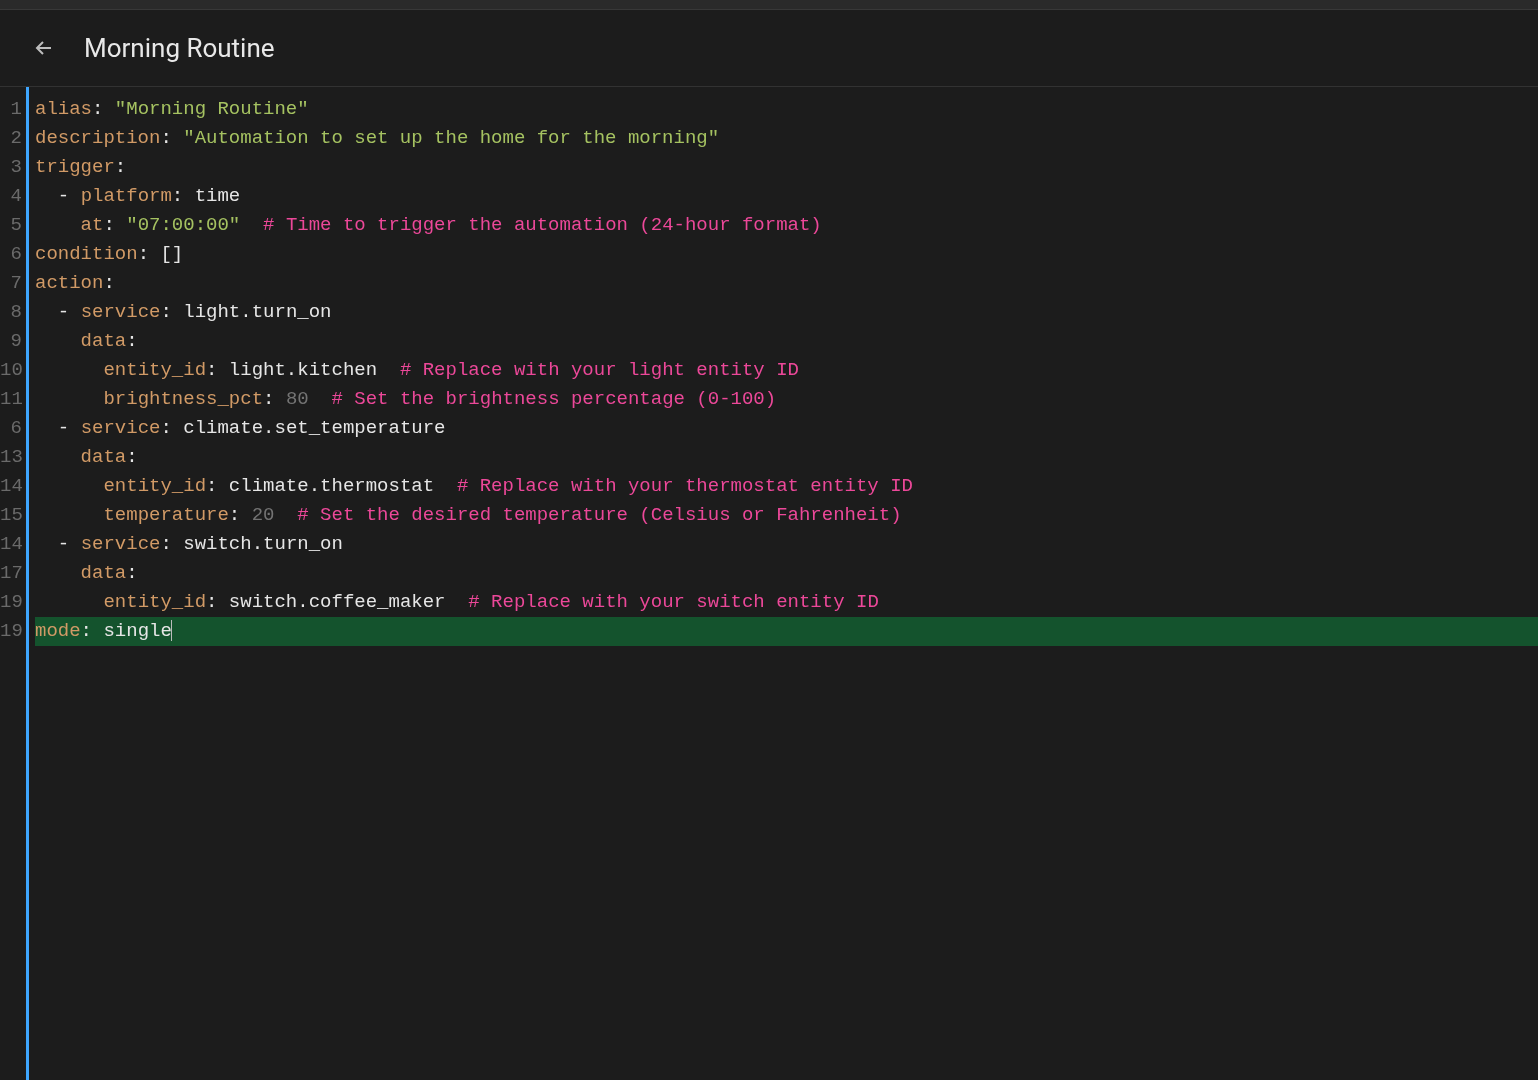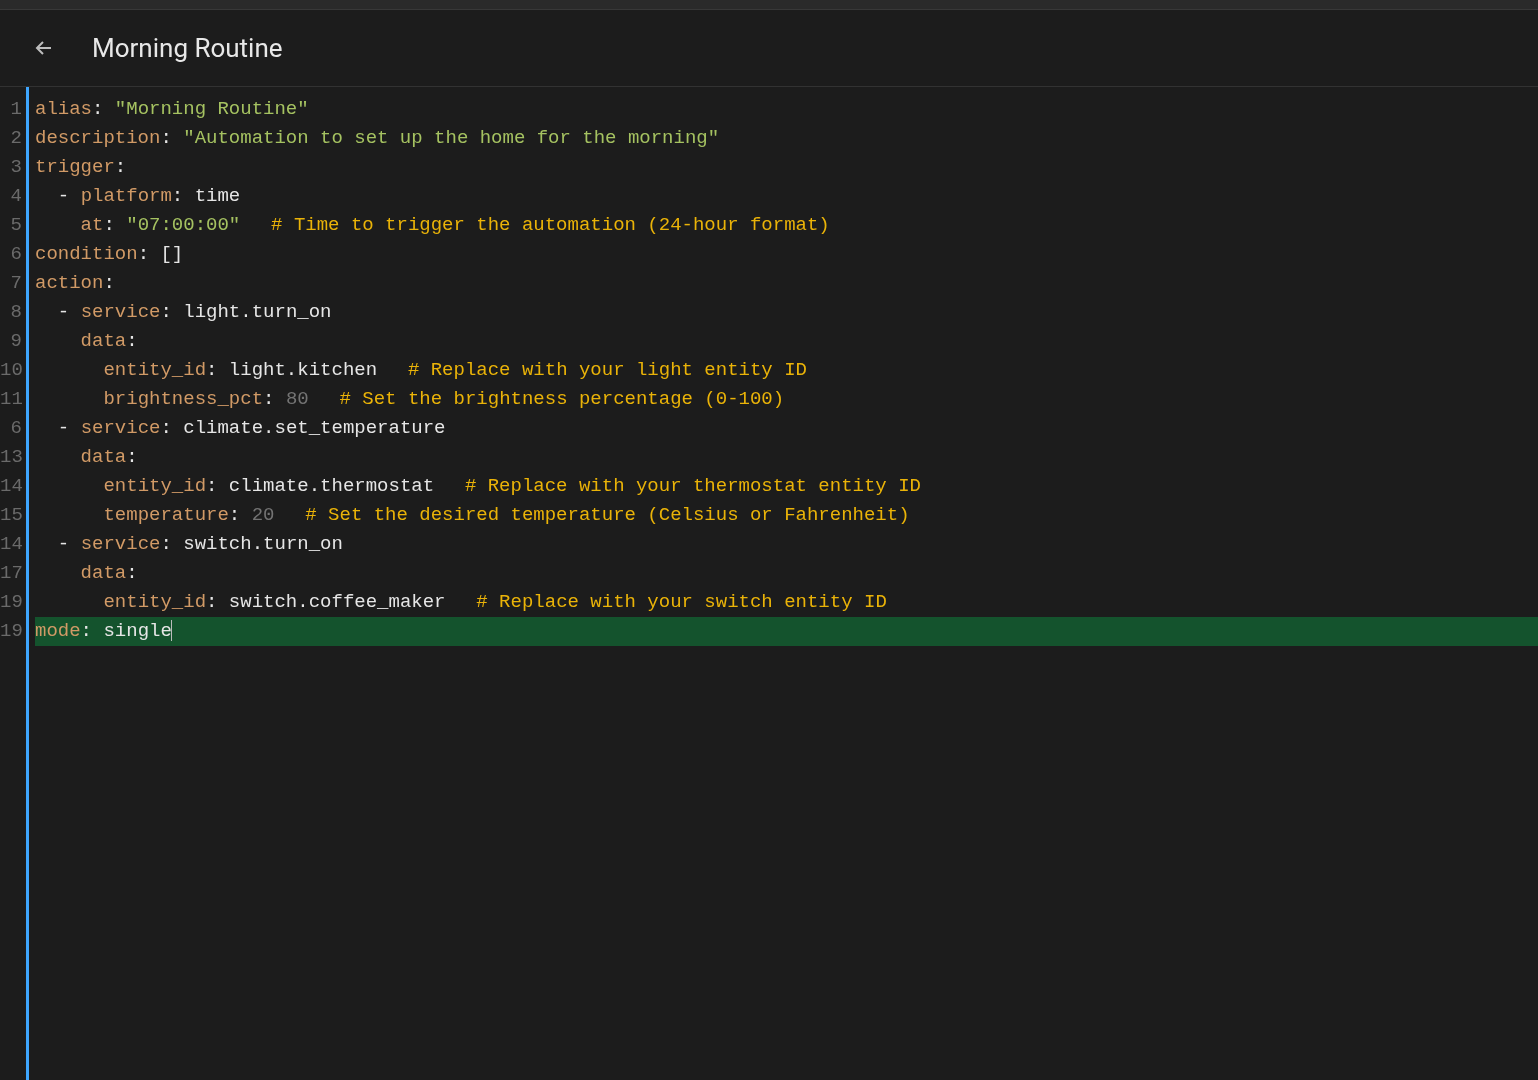--- a/index.html
+++ b/index.html
@@ -18,21 +18,21 @@
     .top-bar {
       height: 10px;
       background-color: #2a2a2a;
       border-bottom: 1px solid #383838;
     }
     .header {
       display: flex;
       align-items: center;
       padding: 16px 24px;
       height: 76px;
-      gap: 28px;
+      gap: 20px;
     }
     .back-btn {
       width: 40px;
       height: 40px;
       display: flex;
       align-items: center;
       justify-content: center;
       cursor: pointer;
       border-radius: 50%;
       color: #bdbdbd;
@@ -81,21 +81,21 @@
     .code .line {
       height: 29px;
     }
     .line.current {
       background-color: #14532d;
     }
     .tk-key { color: #d19a66; font-family: Liberation Mono, monospace; }
     .tk-str { color: #a5c261; }
     .tk-val { color: #e6e6e6; }
     .tk-num { color: #737373; }
-    .tk-cmt { color: #eab308; margin-left: 8px; }
+    .tk-cmt { color: #ec4899; }
     .tk-punc { color: #e6e6e6; }
     .tk-dash { color: #e6e6e6; }
     .cursor {
       display: inline-block;
       width: 1px;
       height: 21px;
       background-color: #bbbbbb;
       vertical-align: middle;
       margin-left: -1px;
     }

